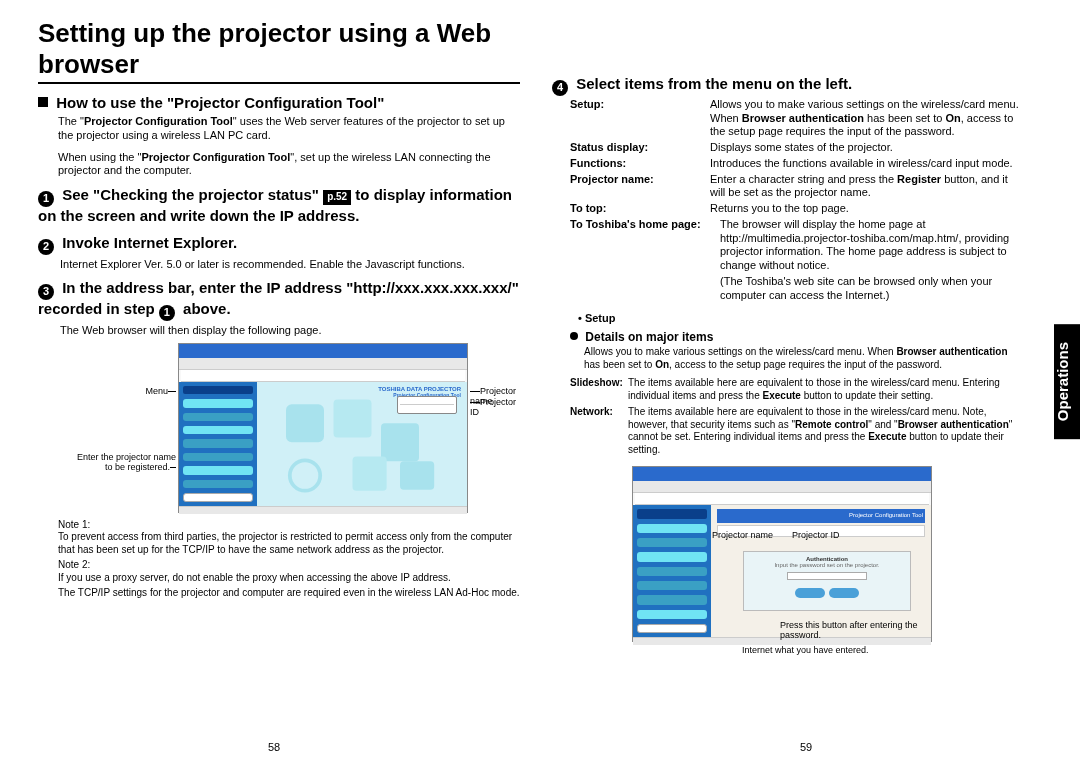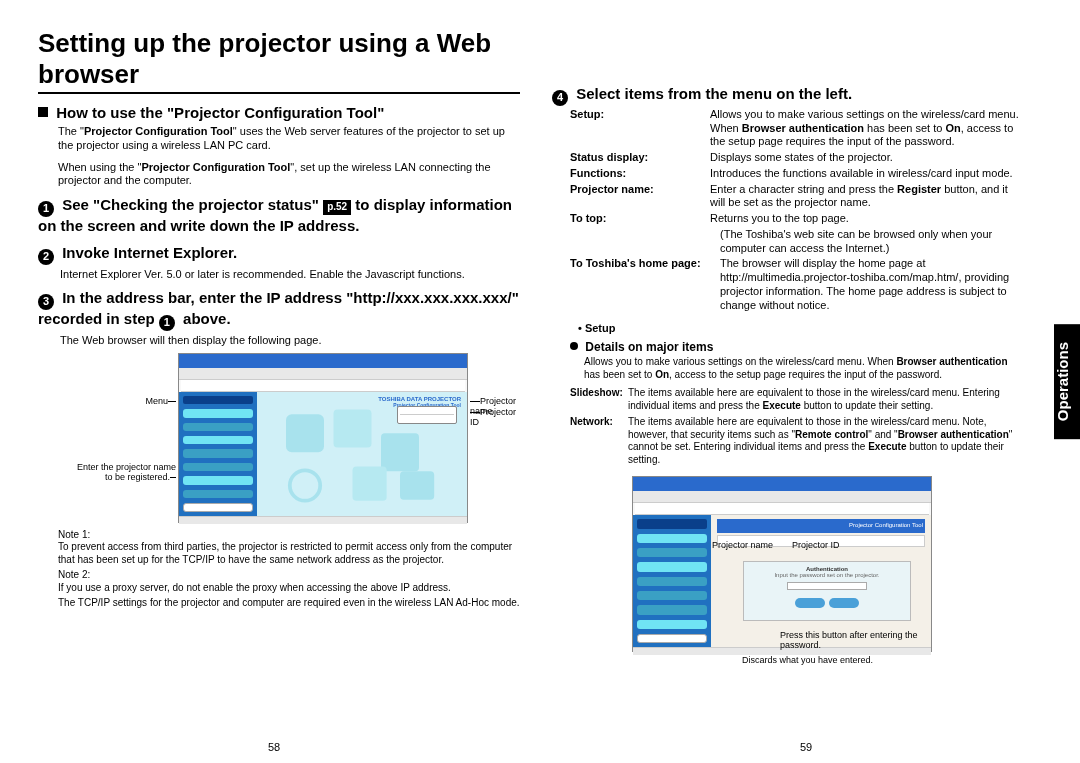--- a/index.html
+++ b/index.html
@@ -1,18 +1,18 @@
 <!DOCTYPE html>
 <html><head>
 <meta charset="utf-8">
 <style>
   * { box-sizing: border-box; }
   body { margin: 0; font-family: Arial, Helvetica, sans-serif; background: #fff; color: #000; }
   .page { width: 1080px; height: 763px; margin: 0 auto; position: relative; display: flex; border: 0; }
-  .col { padding: 14px 16px; position: relative; }
+  .col { padding: 4px 16px; position: relative; }
   .colL { width: 536px; padding-left: 38px; }
   .colR { width: 536px; padding-right: 48px; margin-top: 7px; }
   .sidebar { position: absolute; right: 0; top: 0; width: 26px; height: 763px; display: flex; flex-direction: column; }
   .sidebar .blank { flex: 1; }
   .sidebar .tab { background: #000; color: #fff; writing-mode: vertical-rl; transform: rotate(180deg); text-align: center; padding: 18px 0; font-weight: bold; font-size: 15px; }
 
   h1 { font-size: 26px; font-weight: bold; margin: 14px 0 2px 0; letter-spacing: 0; }
   hr.rule { border: 0; border-top: 2px solid #000; margin: 2px 0 10px 0; }
   .sq { display: inline-block; width: 10px; height: 10px; background: #000; margin-right: 4px; vertical-align: 1px; }
   .bullet-circ { display: inline-block; width: 8px; height: 8px; background: #000; border-radius: 50%; margin-right: 4px; vertical-align: 1px; }
@@ -206,26 +206,26 @@
         </div>
       <div class="row">
           <div class="k">Projector name:</div>
           <div class="v"><span>Enter a character string and press the </span><b>Register</b><span> button, and it will be set as the projector name.</span></div>
         </div>
       <div class="row">
           <div class="k">To top:</div>
           <div class="v">Returns you to the top page.</div>
         </div>
       <div class="row">
+          <div class="k wide">To Toshiba's home page:</div>
+          <div class="v">The browser will display the home page at http://multimedia.projector-toshiba.com/map.htm/, providing projector information. The home page address is subject to change without notice.</div>
+        </div>
+      <div class="row">
           <div class="k wide"></div>
           <div class="v">(The Toshiba's web site can be browsed only when your computer can access the Internet.)</div>
-        </div>
-      <div class="row">
-          <div class="k wide">To Toshiba's home page:</div>
-          <div class="v">The browser will display the home page at http://multimedia.projector-toshiba.com/map.htm/, providing projector information. The home page address is subject to change without notice.</div>
         </div>
     </div>
 
     <div style="font-size:11px;font-weight:bold;margin-left:26px;">• Setup</div>
     <div style="font-size:12px;font-weight:bold;margin:6px 0 2px 18px;">
       <span class="bullet-circ"></span>
       <span>Details on major items</span>
     </div>
     <div style="font-size:10px;line-height:1.25;margin:0 0 6px 32px;">
       <span>Allows you to make various settings on the wireless/card menu. When </span><b>Browser authentication</b><span> has been set to </span><b>On</b><span>, access to the setup page requires the input of the password.</span>
@@ -272,21 +272,21 @@
                 <div class="btn"></div>
               </div>
             </div>
           </div>
         </div>
         <div class="shot-status"></div>
       </div>
       <div class="callout" style="left:160px; top:65px;">Projector name</div>
       <div class="callout" style="left:240px; top:65px;">Projector ID</div>
       <div class="callout" style="left:228px; top:155px; width:160px;">Press this button after entering the password.</div>
-      <div class="callout" style="left:190px; top:180px; width:180px;">Discards what you have entered.</div>
+      <div class="callout" style="left:190px; top:180px; width:180px;">Internet what you have entered.</div>
     </div>
   </div>
 
   <div class="sidebar">
     <div class="blank"></div>
     <div class="tab">Operations</div>
     <div class="blank"></div>
   </div>
 
   <div class="pgnum pgL">58</div>

